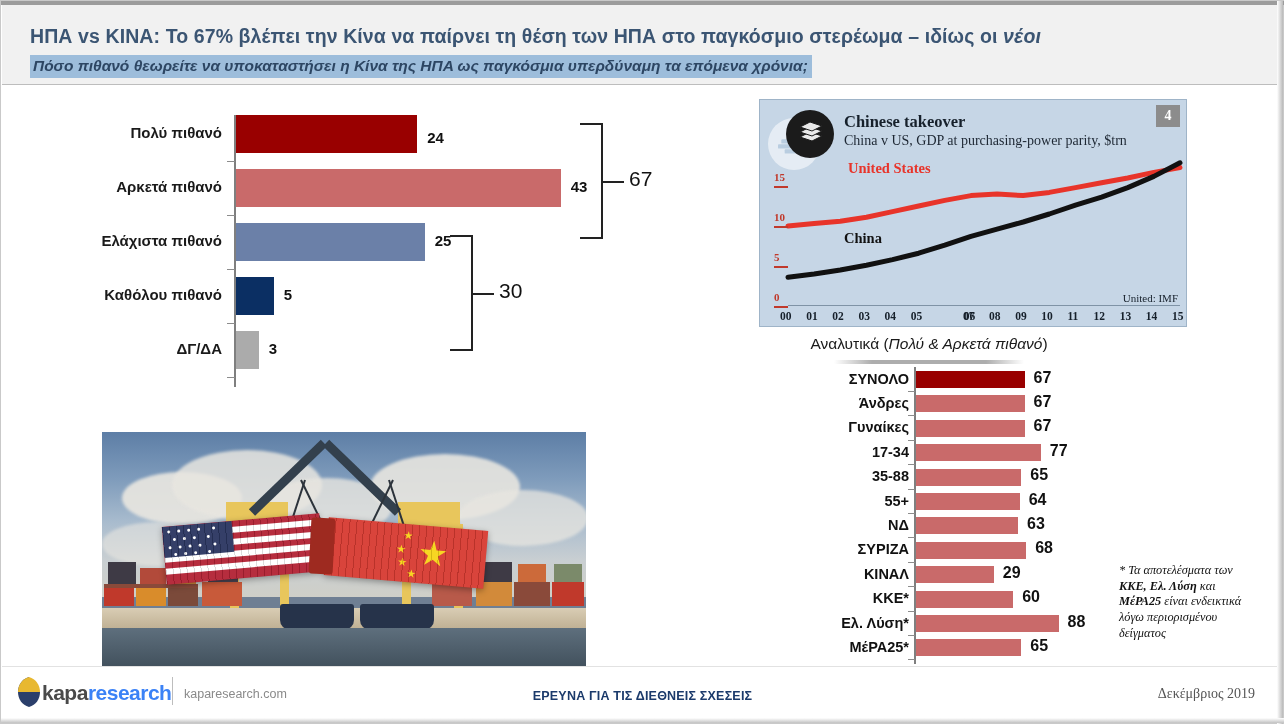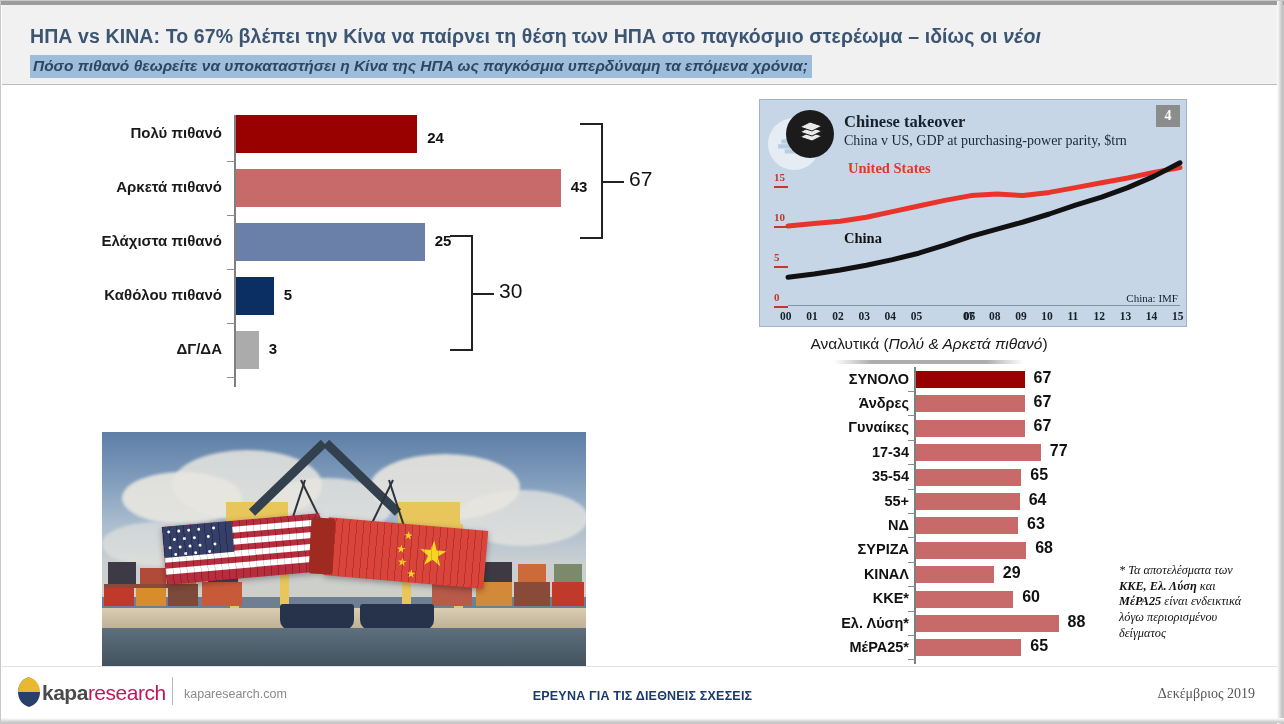--- a/index.html
+++ b/index.html
@@ -217,21 +217,21 @@
   
   #footer {
     position:absolute; left:1px; bottom:5px; width:1281px; height:52px;
     background:#ffffff; border-top:1px solid #e2e2e2;
   }
   #logo-mark { position:absolute; left:16px; top:10px; width:22px; height:30px; }
   #logo-text {
     position:absolute; left:40px; top:14px; font-size:21px; white-space:nowrap;
   }
   #logo-text .kapa { font-weight:bold; color:#4a4a4a; letter-spacing:-.5px; }
-  #logo-text .research { font-weight:normal; color:#be185d; letter-spacing:-.5px; }
+  #logo-text .research { font-weight:bold; color:#3b82f6; letter-spacing:-.5px; }
   #logo-div {
     position:absolute; left:170px; top:10px; width:1px; height:28px; background:#bdbdbd;
   }
   #logo-url {
     position:absolute; left:182px; top:20px; font-size:12.5px; color:#8a8a8a;
   }
   #footer-center {
     position:absolute; left:0; top:22px; width:1281px; text-align:center;
     font-size:12.5px; font-weight:bold; color:#1b3a6b; letter-spacing:.2px;
   }
@@ -404,21 +404,21 @@
     <div id="econ-sub">China v US, GDP at purchasing-power parity, $trn</div>
     <div id="econ-badge">4</div>
 
     <div id="econ-plot">
         <svg width="428" height="228" style="position: absolute; left: 0px; top: 0px;">
           <polyline points="28,126 54.13333333333333,123.6 80.26666666666667,121.2 106.4,117.19999999999999 132.53333333333333,111.6 158.66666666666666,106 184.8,100.4 210.93333333333334,95.6 237.06666666666666,94 263.2,95.6 289.3333333333333,92.4 315.46666666666664,87.6 341.6,82.79999999999998 367.73333333333335,78 393.8666666666667,72.4 420,67.6" fill="none" stroke="#E8342A" stroke-width="5" stroke-linecap="round" stroke-linejoin="round"></polyline>
           <polyline points="28,177.2 54.13333333333333,174 80.26666666666667,170 106.4,165.2 132.53333333333333,159.60000000000002 158.66666666666666,153.2 184.8,145.2 210.93333333333334,136.4 237.06666666666666,129.2 263.2,122 289.3333333333333,114 315.46666666666664,105.2 341.6,97.2 367.73333333333335,87.6 393.8666666666667,76.4 420,62.80000000000001" fill="none" stroke="#111111" stroke-width="5" stroke-linecap="round" stroke-linejoin="round"></polyline>
         </svg>
       </div>
     <div id="econ-xaxis"></div>
-    <div id="econ-source">China: IMF</div>
+    <div id="econ-source">United: IMF</div>
   <div class="econ-ytick" style="left: 14px; top: 206px;"></div>
       <div class="econ-ylab" style="left: 14px; top: 191px;">0</div>
       <div class="econ-ytick" style="left: 14px; top: 166px;"></div>
       <div class="econ-ylab" style="left: 14px; top: 151px;">5</div>
       <div class="econ-ytick" style="left: 14px; top: 126px;"></div>
       <div class="econ-ylab" style="left: 14px; top: 111px;">10</div>
       <div class="econ-ytick" style="left: 14px; top: 86px;"></div>
       <div class="econ-ylab" style="left: 14px; top: 71px;">15</div>
       <div class="econ-xlab" style="left: 20px;">00</div>
       <div class="econ-xlab" style="left: 46.1333px;">01</div>
@@ -481,21 +481,21 @@
         <div class="rc-bar" style="top: 280px; width: 142.56px; background: rgb(201, 106, 106);"></div>
         <div class="rc-val" style="top: 277.5px; left: 308.56px;">88</div>
         <div class="rc-tick" style="top: 324.4px;"></div>
         <div class="rc-bar" style="top: 304.4px; width: 105.3px; background: rgb(201, 106, 106);"></div>
         <div class="rc-val" style="top: 301.9px; left: 271.3px;">65</div>
       </div>
   <div class="rc-label" style="top: 35.5px;">ΣΥΝΟΛΟ</div>
       <div class="rc-label" style="top: 59.9px;">Άνδρες</div>
       <div class="rc-label" style="top: 84.3px;">Γυναίκες</div>
       <div class="rc-label" style="top: 108.7px;">17-34</div>
-      <div class="rc-label" style="top: 133.1px;">35-54</div>
+      <div class="rc-label" style="top: 133.1px;">35-88</div>
       <div class="rc-label" style="top: 157.5px;">55+</div>
       <div class="rc-label" style="top: 181.9px;">ΝΔ</div>
       <div class="rc-label" style="top: 206.3px;">ΣΥΡΙΖΑ</div>
       <div class="rc-label" style="top: 230.7px;">ΚΙΝΑΛ</div>
       <div class="rc-label" style="top: 255.1px;">ΚΚΕ*</div>
       <div class="rc-label" style="top: 279.5px;">Ελ. Λύση*</div>
       <div class="rc-label" style="top: 303.9px;">ΜέΡΑ25*</div>
     </div>
 
   <div id="rc-footnote">

